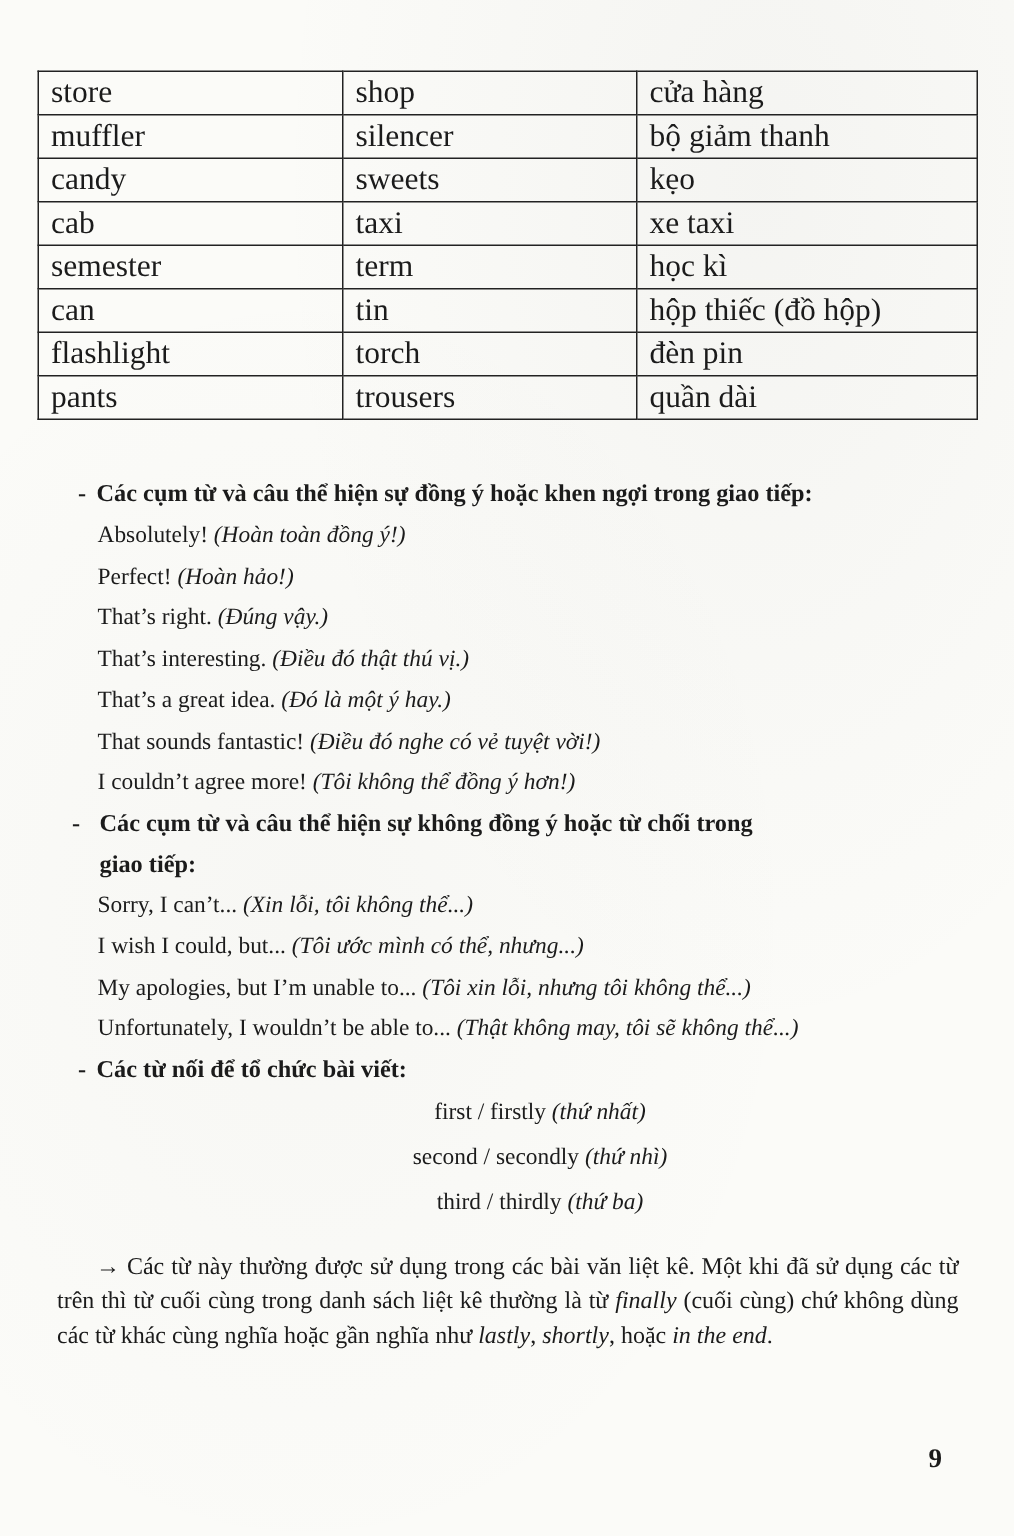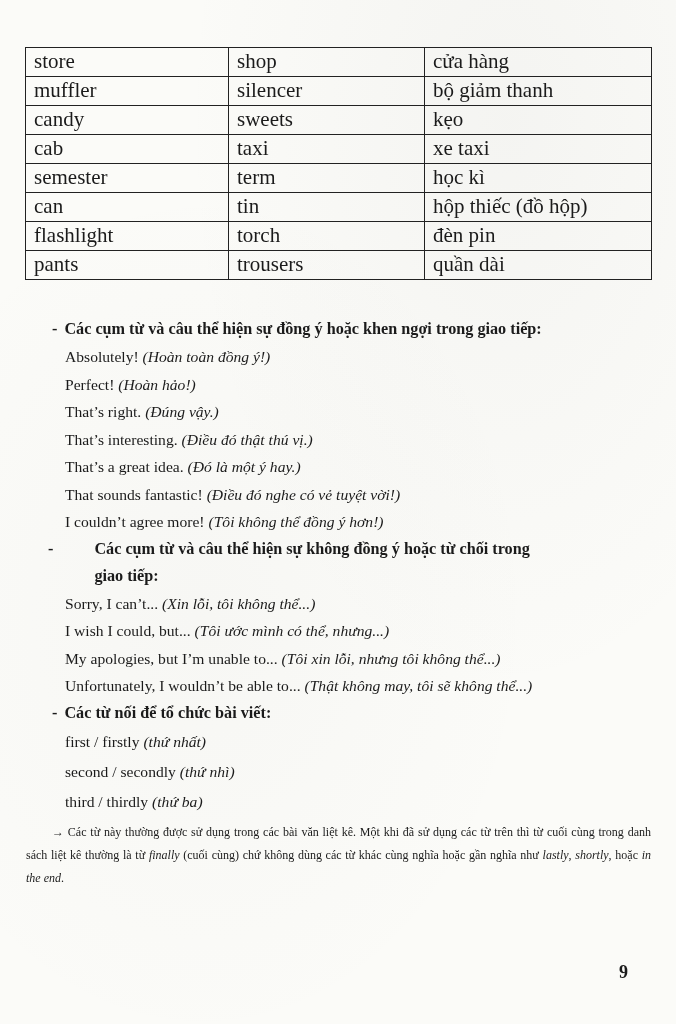--- a/index.html
+++ b/index.html
@@ -47,31 +47,31 @@
     font-weight:bold;
     font-size:16.2px;
     line-height:27px;
     display:flex;
   }
   .heading .dash{flex:0 0 auto;margin-right:7px;}
   .h-agree{margin-left:30px;}
   .h-disagree{margin-left:26px;}
   .h-disagree .dash{margin-right:13px;}
   .h-connectors{margin-left:30px;}
-  .h2-lines{width:565px;margin-left:28px;}
+  .h2-lines{width:565px;}
   .pline{
     padding-left:43px;
     line-height:27.5px;
     white-space:nowrap;
   }
-  .pline.wide{line-height:30px;}
+  .pline.wide{line-height:30px;text-align:center;}
   .it{font-style:italic;}
   .note{
-    margin:4px;
-    font-size:12px;
+    margin:16px;
+    font-size:16px;
     line-height:23px;
     text-align:justify;
     text-indent:26px;
   }
   .page-number{
     position:absolute;
     left:619px;top:962px;
     font-size:18px;
     font-weight:bold;
   }

